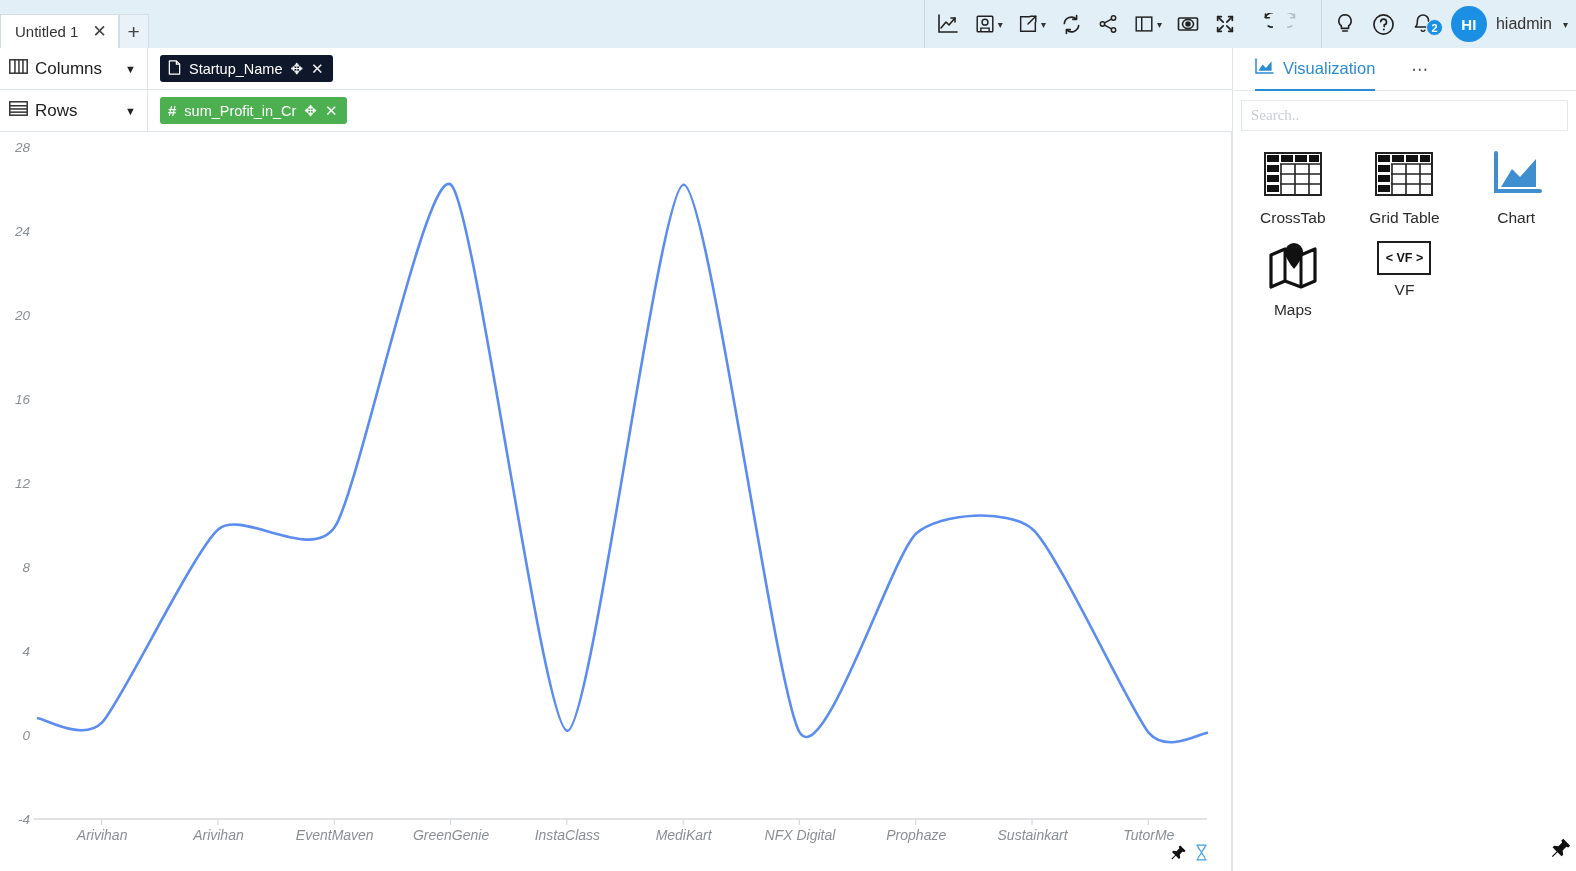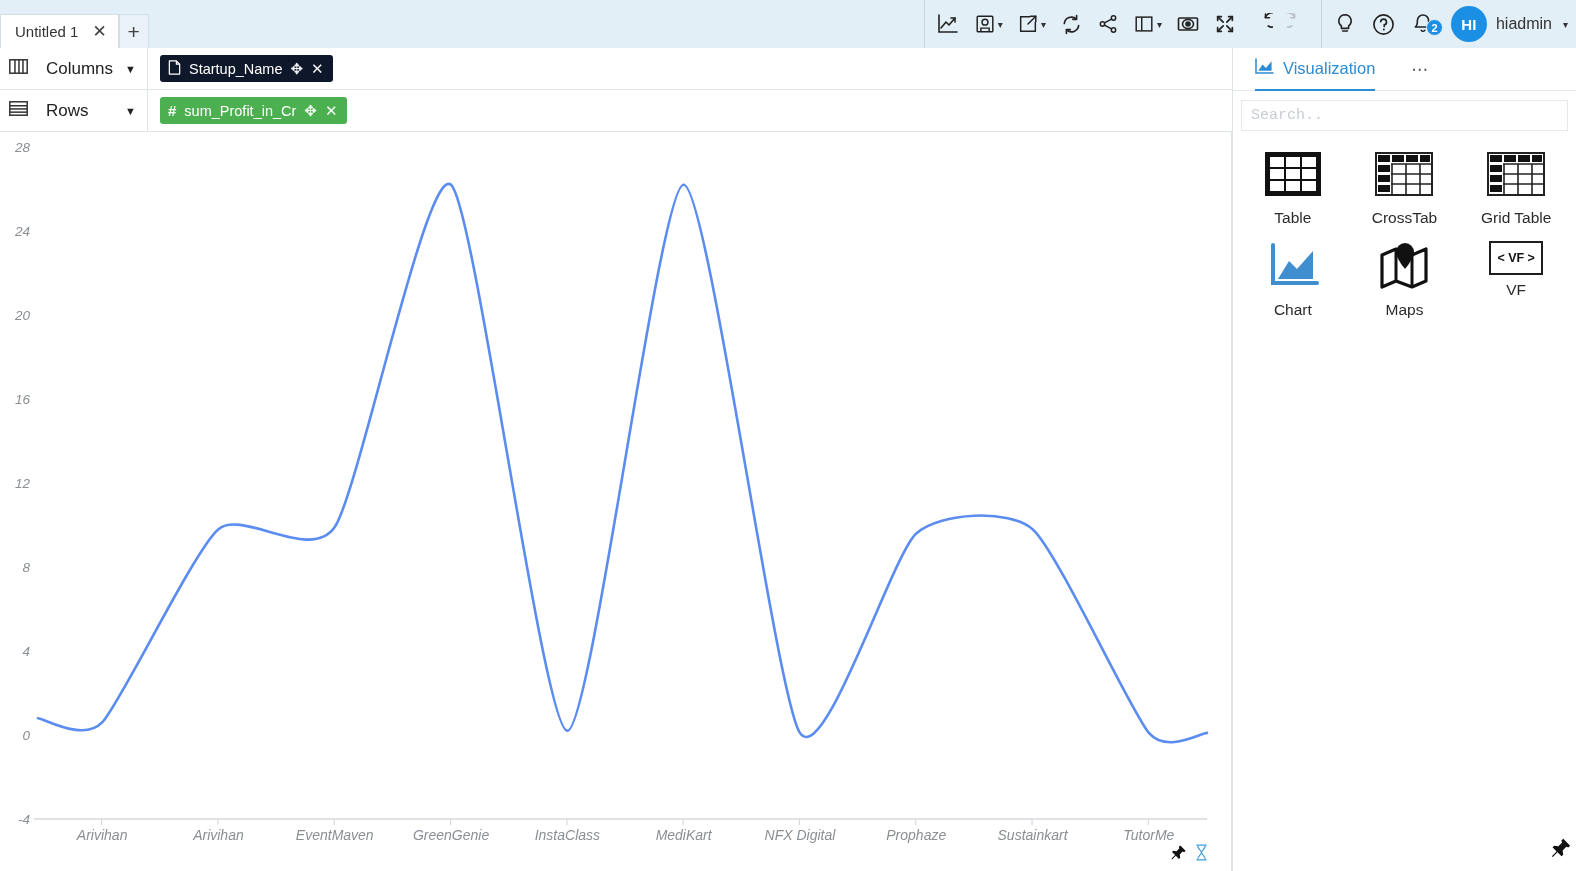--- a/index.html
+++ b/index.html
@@ -56,21 +56,21 @@
     display: flex; align-items: center; justify-content: center;
     font-size: 15px; font-weight: bold; letter-spacing: .3px;
   }
   .uname { font-size: 16px; color: #333; }
 
   
   .shelves { position: absolute; top: 48px; left: 0; width: 1232px; }
   .shelf { display: flex; align-items: center; height: 42px; border-bottom: 1px solid #dfe4e8; }
   .shelf-label {
     width: 148px; height: 42px; flex: 0 0 148px;
-    display: flex; align-items: center; gap: 18px; padding-left: 9px;
+    display: flex; align-items: center; gap: 7px; padding-left: 9px;
     border-right: 1px solid #dfe4e8; font-size: 17px; color: #222;
     position: relative;
   }
   .shelf-label .dd { position: absolute; right: 11px; font-size: 11px; color: #222; }
   .pill {
     display: inline-flex; align-items: center; gap: 8px;
     height: 27px; border-radius: 3px; padding: 0 9px 0 8px;
     color: #fff; font-size: 14.5px; margin-left: 12px; cursor: pointer;
   }
   .pill.blue { background: #0f172a; }
@@ -106,21 +106,21 @@
     display: flex; align-items: center; gap: 9px; height: 43px;
     border-bottom: 2px solid #2b8bd4; color: #2b8bd4; font-size: 16.5px; cursor: pointer;
   }
   .rp-dots { margin-left: 36px; color: #444; font-size: 17px; letter-spacing: 2px; cursor: pointer; line-height: 1; }
   .rp-search {
     margin: 9px 8px 0 8px; height: 31px; border: 1px solid #e6e9ec; background: #fff;
     display: flex; align-items: center; padding: 0 9px;
   }
   .rp-search input {
     border: none; outline: none; width: 100%; font-size: 15px; color: #333;
-    font-family: Liberation Mono, monospace; background: transparent;
+    font-family: Liberation Serif, serif; background: transparent;
   }
   .rp-search input::placeholder { color: #c8cdd2; }
   .viz-grid {
     display: grid; grid-template-columns: repeat(3, 1fr);
     row-gap: 6px; padding: 14px 4px 0 4px;
   }
   .viz-cell {
     display: flex; flex-direction: column; align-items: center; gap: 6px;
     cursor: pointer; padding: 4px 0;
   }
@@ -381,37 +381,20 @@
       </div>
       <span class="rp-dots">⋯</span>
     </div>
 
     <div class="rp-search">
       <input type="text" placeholder="Search.." style="">
     </div>
 
     <div class="viz-grid">
 
-      <div class="viz-cell">
-        <span>
-          <svg width="60" height="50" viewBox="0 0 60 50">
-            <rect x="2" y="3" width="56" height="44" fill="#111"></rect>
-            <rect x="7" y="8" width="14" height="10" fill="#fff"></rect>
-            <rect x="23" y="8" width="14" height="10" fill="#fff"></rect>
-            <rect x="39" y="8" width="14" height="10" fill="#fff"></rect>
-            <rect x="7" y="20" width="14" height="10" fill="#fff"></rect>
-            <rect x="23" y="20" width="14" height="10" fill="#fff"></rect>
-            <rect x="39" y="20" width="14" height="10" fill="#fff"></rect>
-            <rect x="7" y="32" width="14" height="10" fill="#fff"></rect>
-            <rect x="23" y="32" width="14" height="10" fill="#fff"></rect>
-            <rect x="39" y="32" width="14" height="10" fill="#fff"></rect>
-          </svg>
-        </span>
-        <span class="viz-label">Table</span>
-      </div>
 
       <div class="viz-cell">
         <span>
           <svg width="60" height="50" viewBox="0 0 60 50">
             <rect x="2" y="4" width="56" height="42" fill="none" stroke="#222" stroke-width="2"></rect>
             <rect x="4" y="6" width="12" height="7" fill="#111"></rect>
             <rect x="18" y="6" width="12" height="7" fill="#111"></rect>
             <rect x="32" y="6" width="12" height="7" fill="#111"></rect>
             <rect x="46" y="6" width="10" height="7" fill="#111"></rect>
             <rect x="4" y="16" width="12" height="7" fill="#111"></rect>

